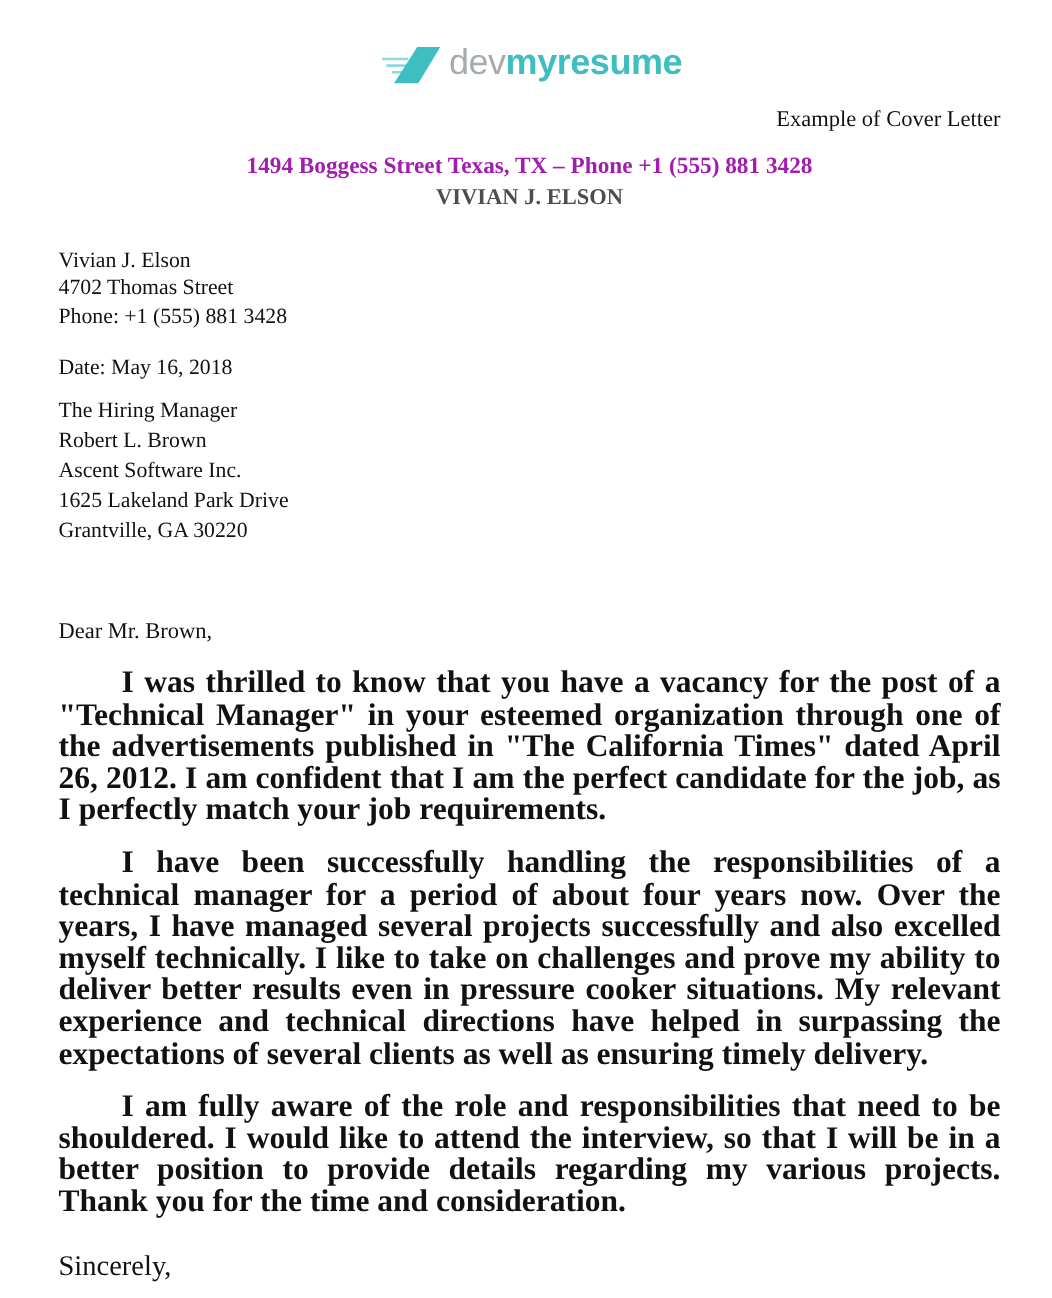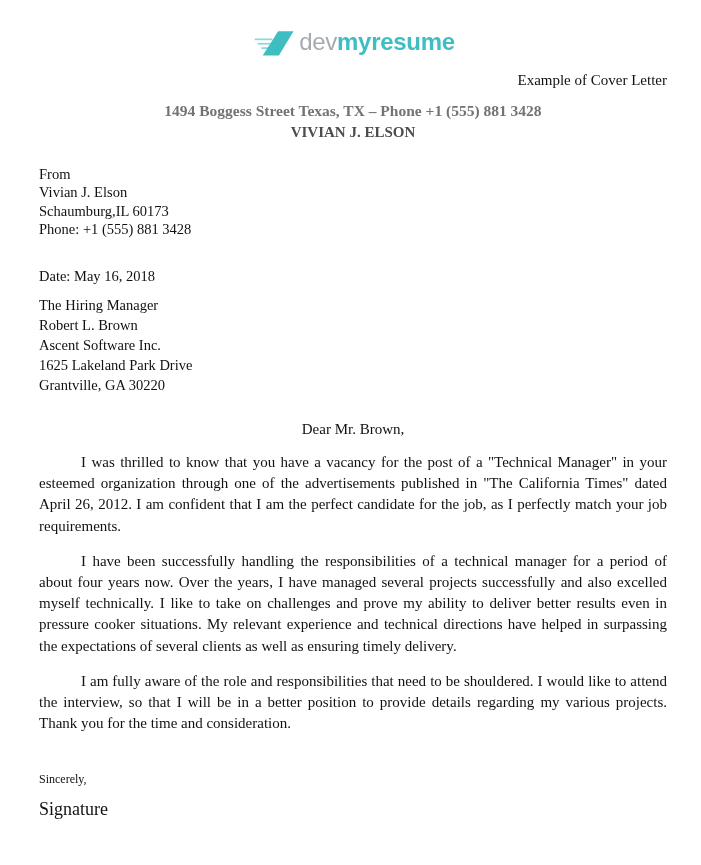--- a/index.html
+++ b/index.html
@@ -46,48 +46,49 @@
     font-size: 15px;
     margin: 8px 0 0 0;
     text-align: right;
   }
 
   
   .letterhead { text-align: center; margin-top: 12px; }
   .letterhead-address {
     font-weight: 700;
     font-size: 15.5px;
-    color: #737373;
+    color: #a21caf;
     line-height: 1.3;
   }
   .letterhead-name {
     font-weight: 700;
     font-size: 15px;
     color: #4d4d4d;
     line-height: 1.3;
     margin-top: 2px;
   }
 
   
   .from-block { margin-top: 22px; font-size: 14.5px; line-height: 18.6px; }
-  .date-line  { margin-top: 29px; font-size: 14.5px; }
+  .date-line  { margin-top: 17px; font-size: 14.5px; }
   .to-block   { margin-top: 10px; font-size: 14.5px; line-height: 20px; }
   .addr-line  { display: block; }
 
   
-  .salutation { margin-top: 26px; font-size: 15px; text-align: center; }
+  .salutation { margin-top: 49px; font-size: 15px; }
   .body-par {
     margin: 14px 0 0 0;
-    font-size: 15px;
+    font-size: 21px;
     line-height: 21.2px;
     text-align: justify;
     text-indent: 42px;
+    font-weight: bold;
   }
   
-  .valediction    { margin-top: 38px; font-size: 12px; }
+  .valediction    { margin-top: 22px; font-size: 19px; }
   .signature-line { margin-top: 12px; font-size: 18px; }
 </style>
 </head>
 <body>
 
 <div class="page">
 
   <div class="logo-row">
     <svg class="logo-icon" viewBox="0 0 60 40" aria-hidden="true">
       <path d="M5 15 H29" stroke="#8fd8db" stroke-width="2.4" fill="none"></path>
@@ -99,23 +100,22 @@
   </div>
 
   <div class="doc-label">Example of Cover Letter</div>
 
   <div class="letterhead">
     <div class="letterhead-address">1494 Boggess Street Texas, TX – Phone +1 (555) 881 3428</div>
     <div class="letterhead-name">VIVIAN J. ELSON</div>
   </div>
 
   <div class="from-block">
-    <span class="addr-line">From</span>
     <span class="addr-line">Vivian J. Elson</span>
-    <span class="addr-line">Schaumburg,IL 60173</span>
+    <span class="addr-line">4702 Thomas Street</span>
     <span class="addr-line">Phone: +1 (555) 881 3428</span>
   </div>
 
   <div class="date-line">Date: May 16, 2018</div>
 
   <div class="to-block">
     <span class="addr-line">The Hiring Manager</span>
     <span class="addr-line">Robert L. Brown</span>
     <span class="addr-line">Ascent Software Inc.</span>
     <span class="addr-line">1625 Lakeland Park Drive</span>

